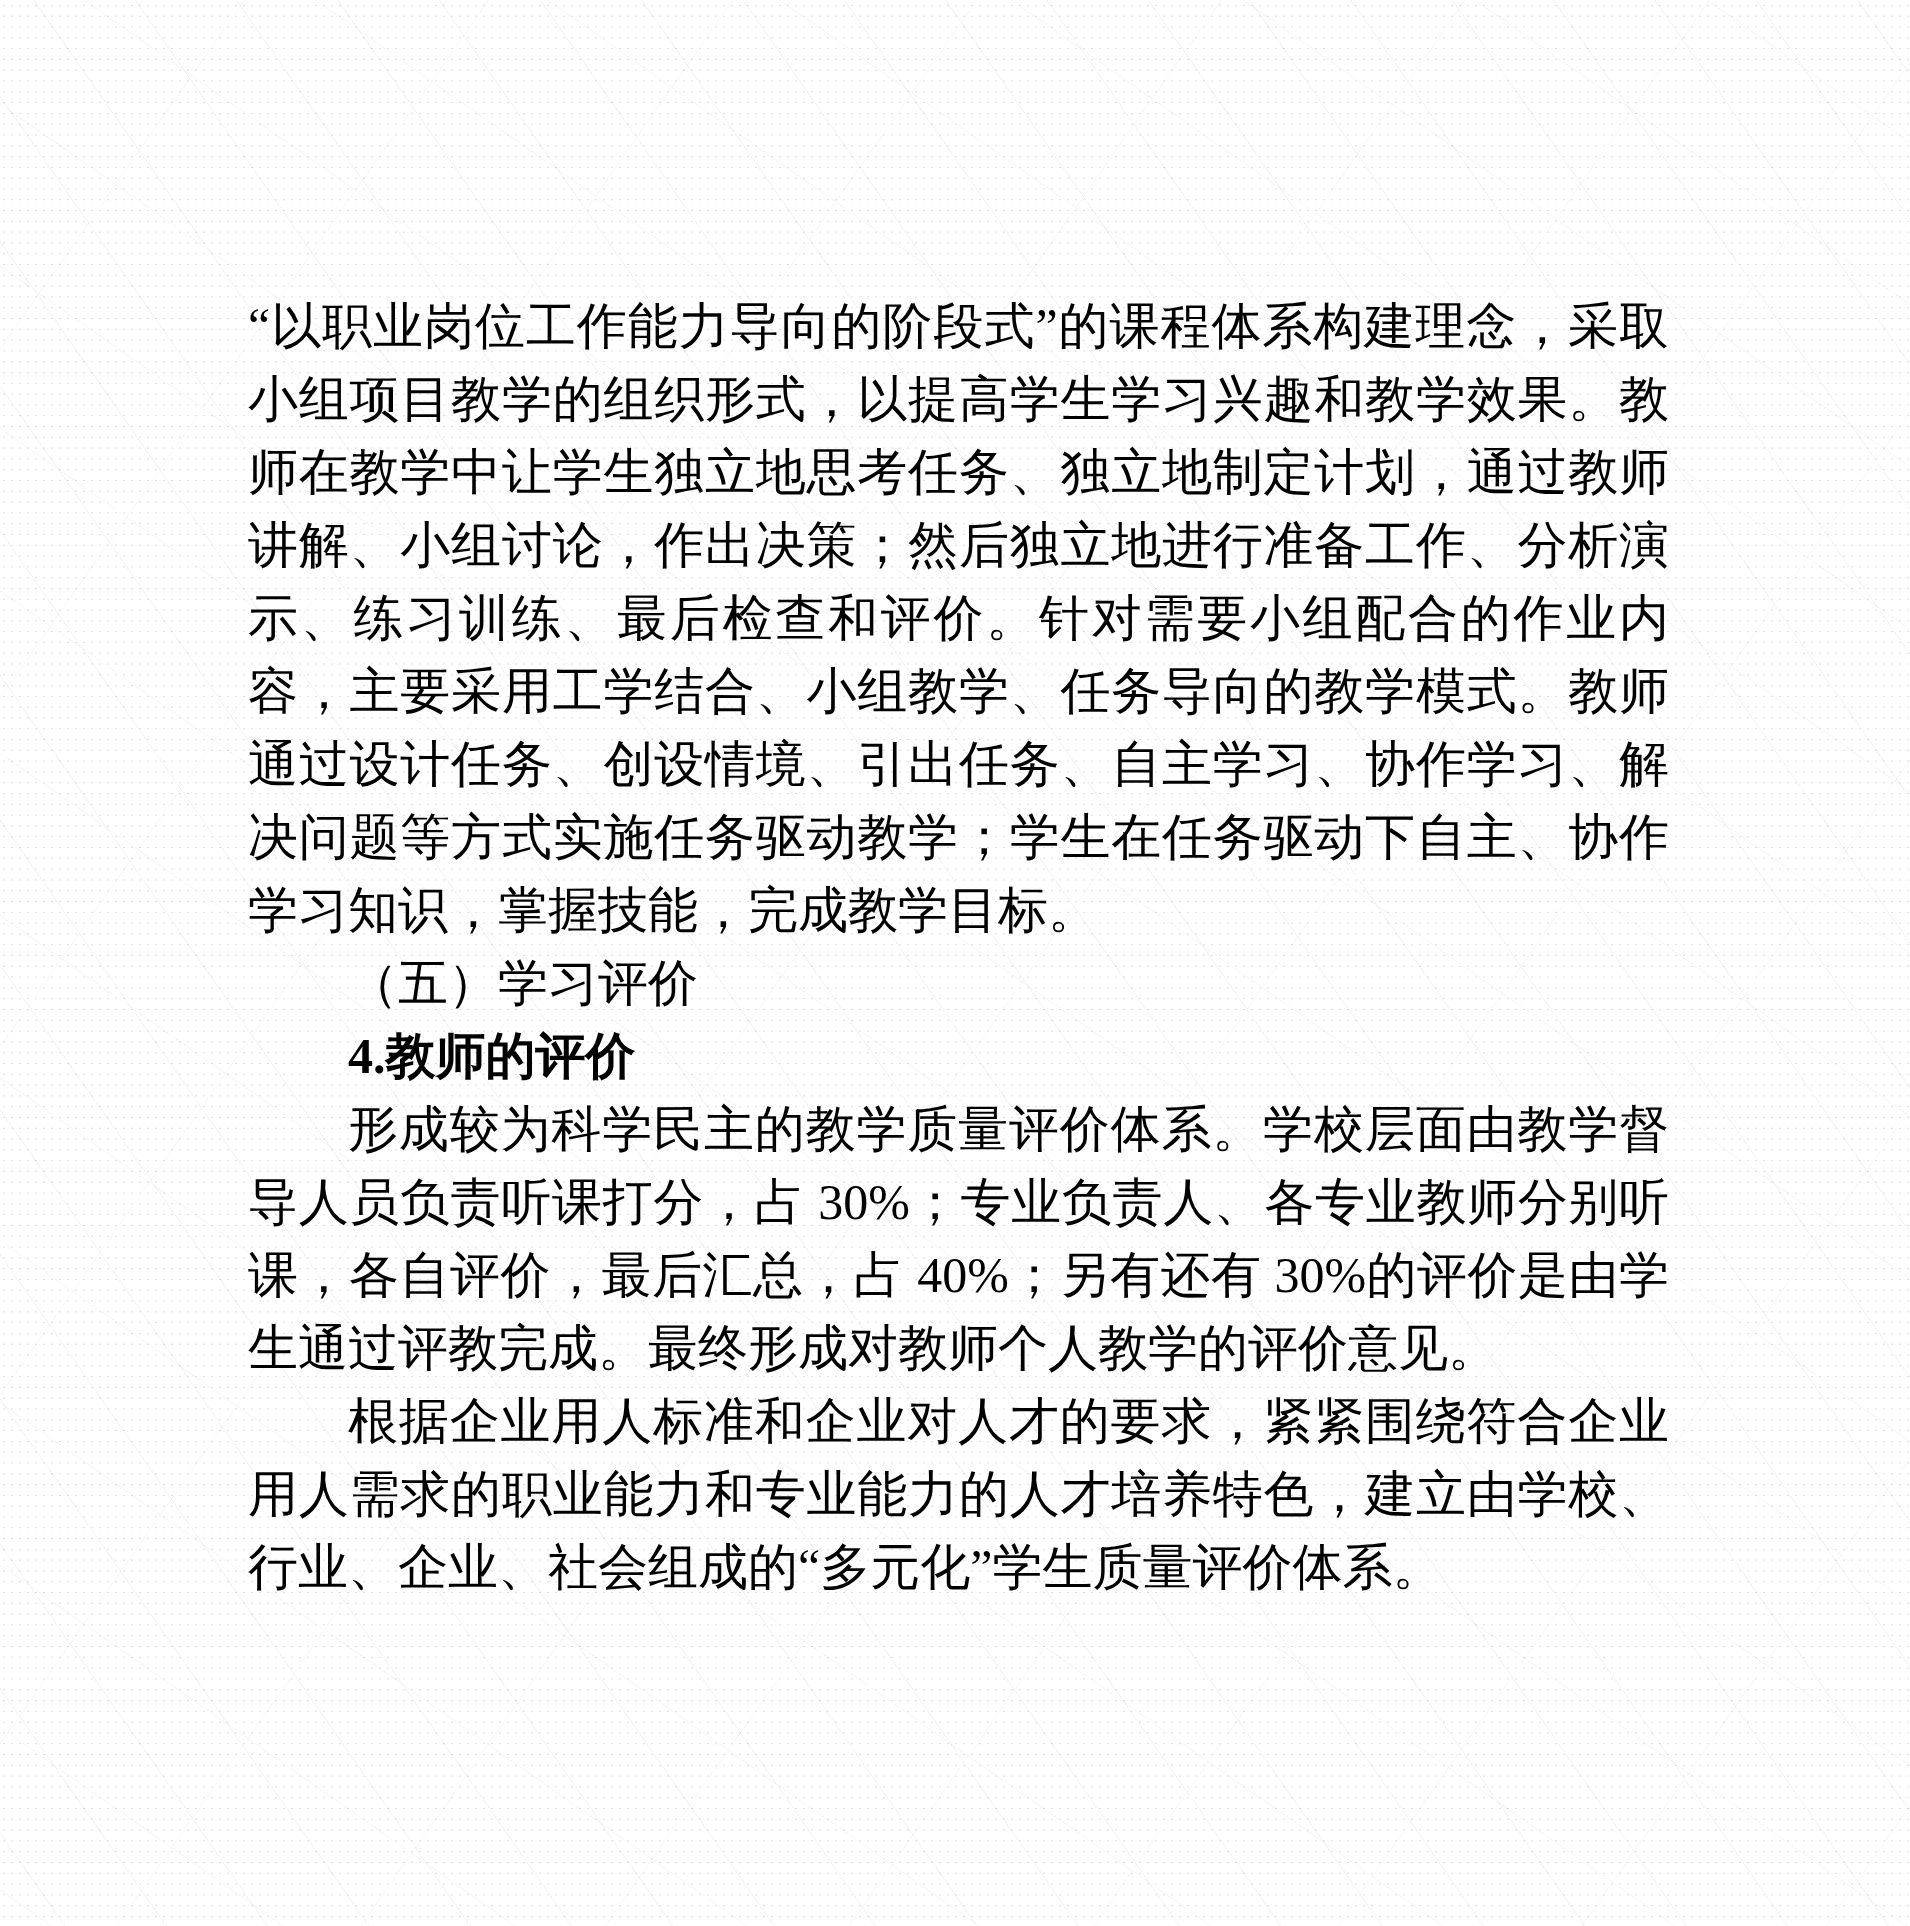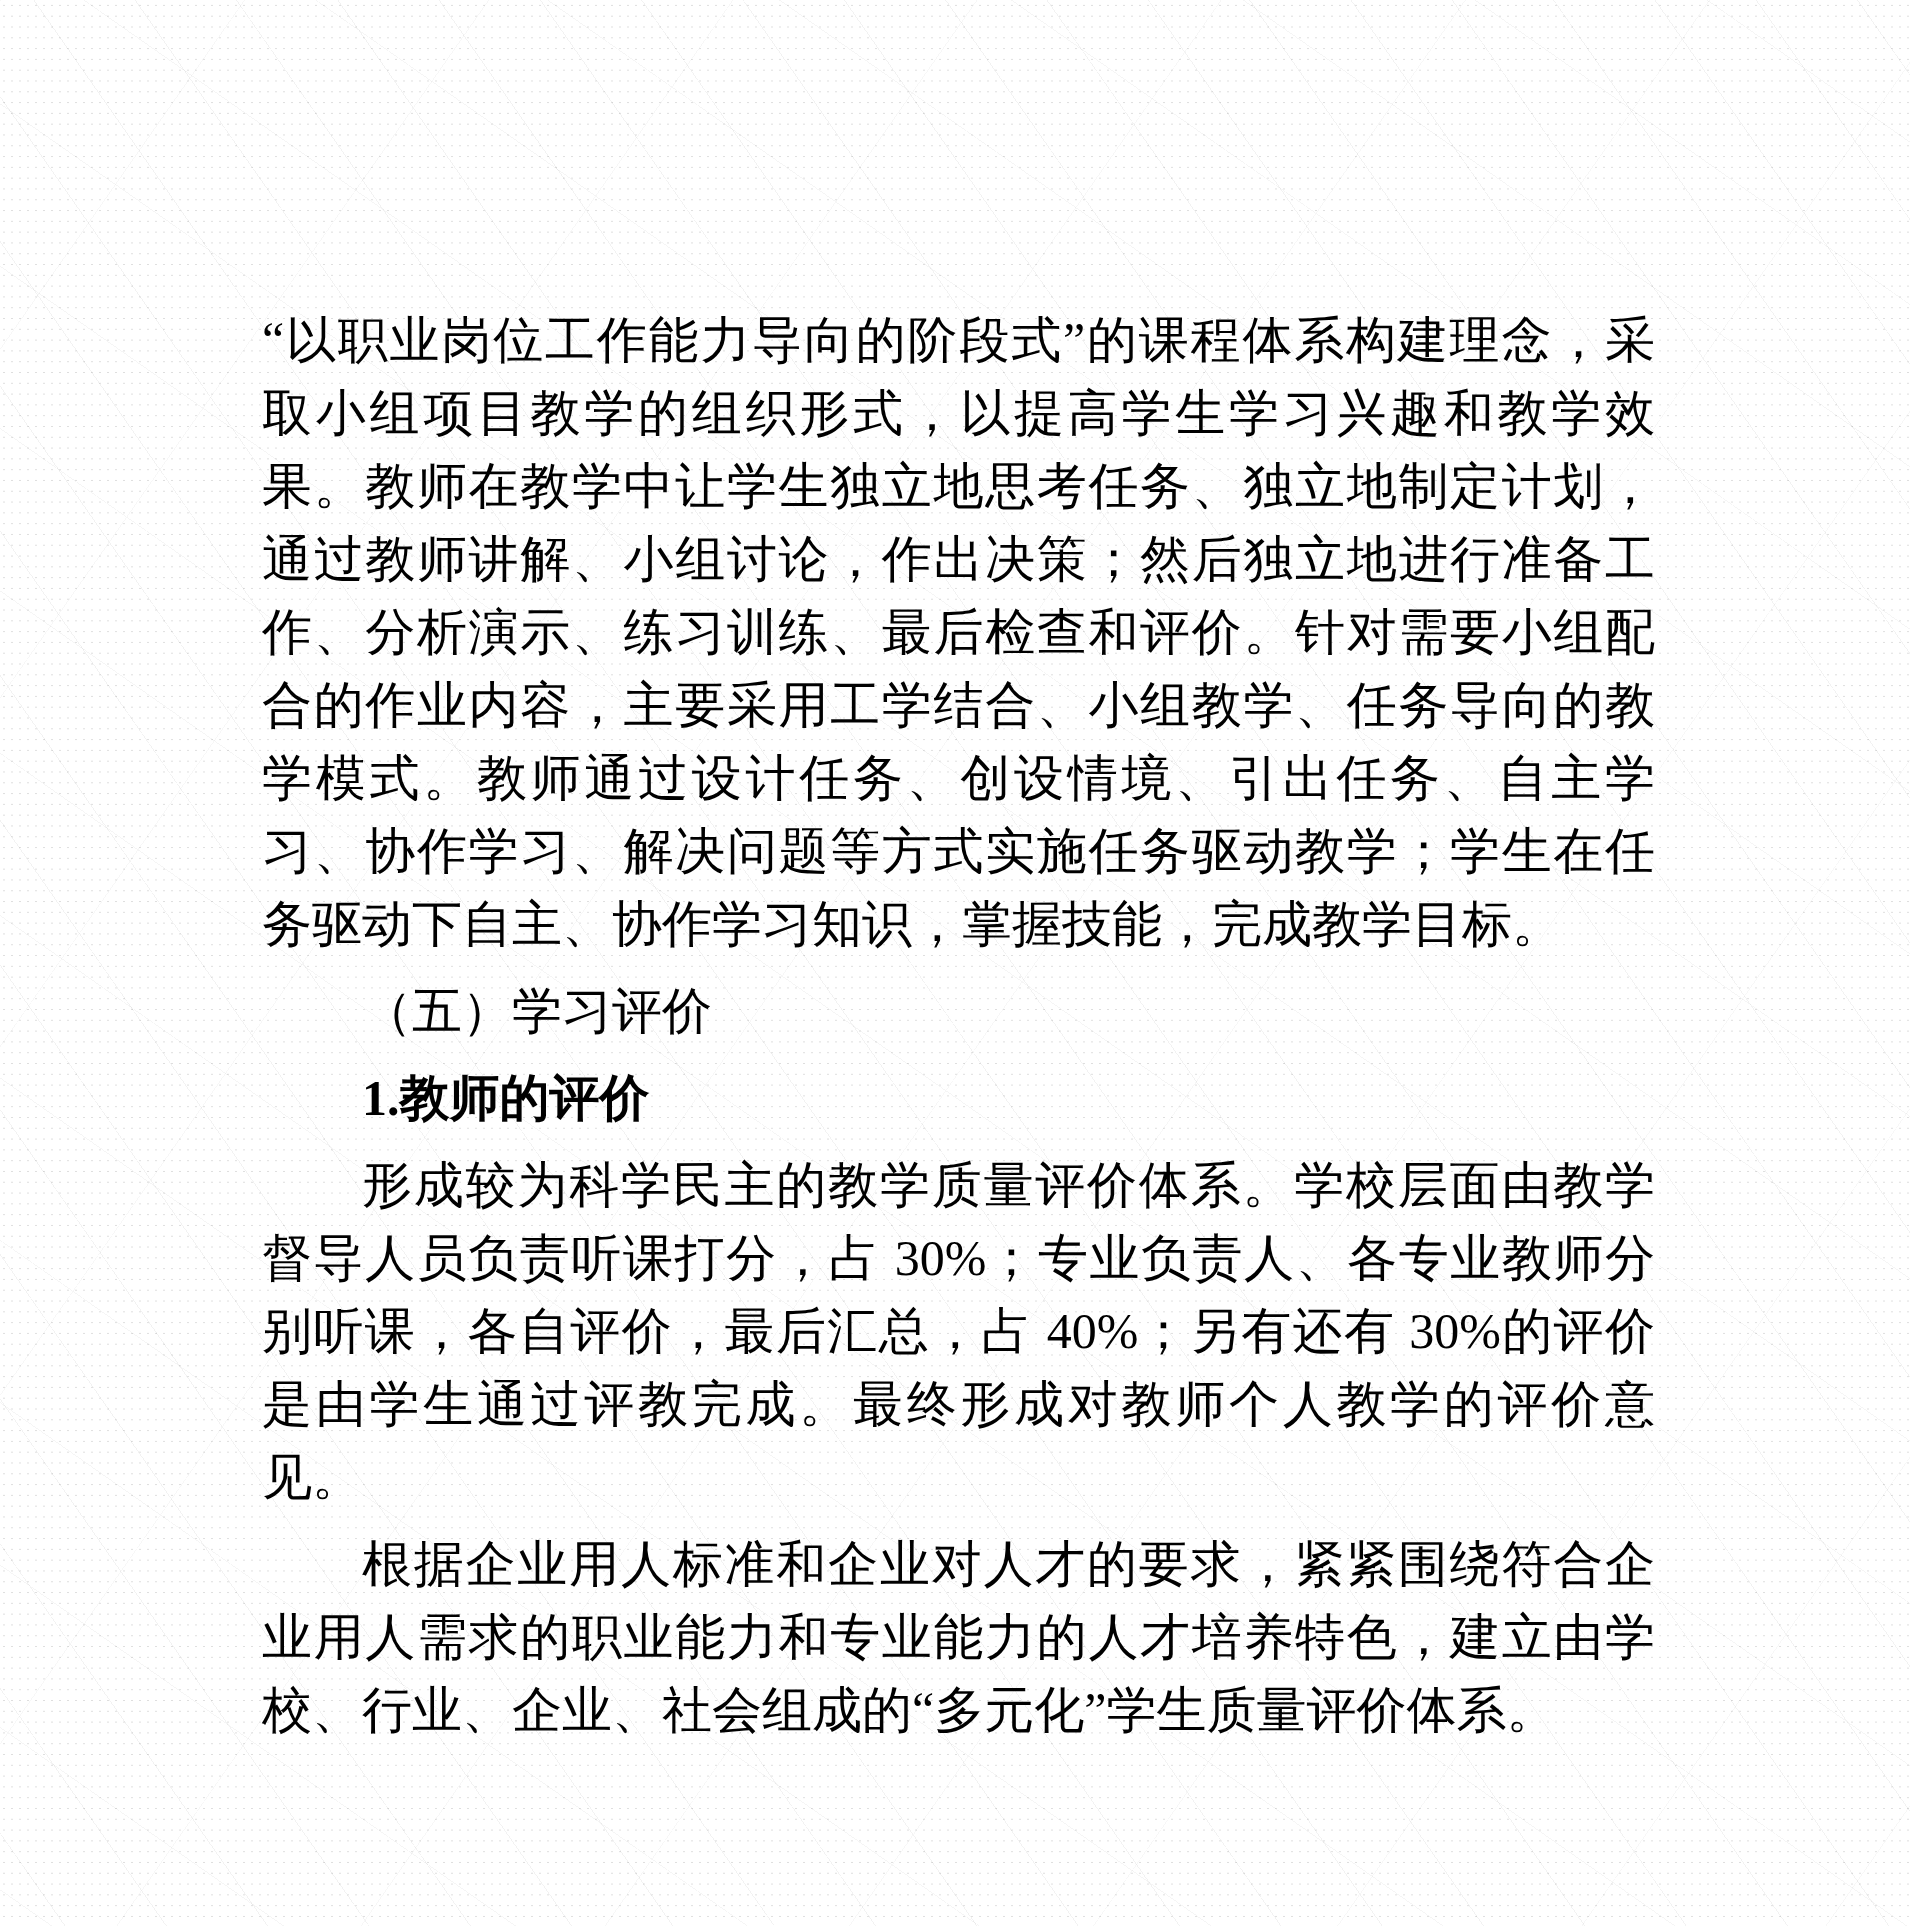--- a/index.html
+++ b/index.html
@@ -32,40 +32,40 @@
     position: absolute;
     left: 248px;
     top: 290px;
     width: 1421px;
     font-size: 50px;
     line-height: 73px;
     text-align: justify;
     letter-spacing: 0;
   }
   .content p {
-    margin: 14px;
+    margin: 0;
     padding: 0;
     text-indent: 2em;
   }
   .content p.noindent {
     text-indent: 0;
   }
   .content p.bold {
     font-weight: bold;
   }
 </style>
 </head>
 <body>
 
 <div class="page">
   <div class="watermark"></div>
 
   <main class="content">
     <p class="noindent">“以职业岗位工作能力导向的阶段式”的课程体系构建理念，采取小组项目教学的组织形式，以提高学生学习兴趣和教学效果。教师在教学中让学生独立地思考任务、独立地制定计划，通过教师讲解、小组讨论，作出决策；然后独立地进行准备工作、分析演示、练习训练、最后检查和评价。针对需要小组配合的作业内容，主要采用工学结合、小组教学、任务导向的教学模式。教师通过设计任务、创设情境、引出任务、自主学习、协作学习、解决问题等方式实施任务驱动教学；学生在任务驱动下自主、协作学习知识，掌握技能，完成教学目标。</p>
     <p>（五）学习评价</p>
-    <p class="bold">1.教师的评价</p>
+    <p class="bold">4.教师的评价</p>
     <p>形成较为科学民主的教学质量评价体系。学校层面由教学督导人员负责听课打分，占 30%；专业负责人、各专业教师分别听课，各自评价，最后汇总，占 40%；另有还有 30%的评价是由学生通过评教完成。最终形成对教师个人教学的评价意见。</p>
     <p>根据企业用人标准和企业对人才的要求，紧紧围绕符合企业用人需求的职业能力和专业能力的人才培养特色，建立由学校、行业、企业、社会组成的“多元化”学生质量评价体系。</p>
 
   </main>
 
 </div>
 
 
 </body></html>

